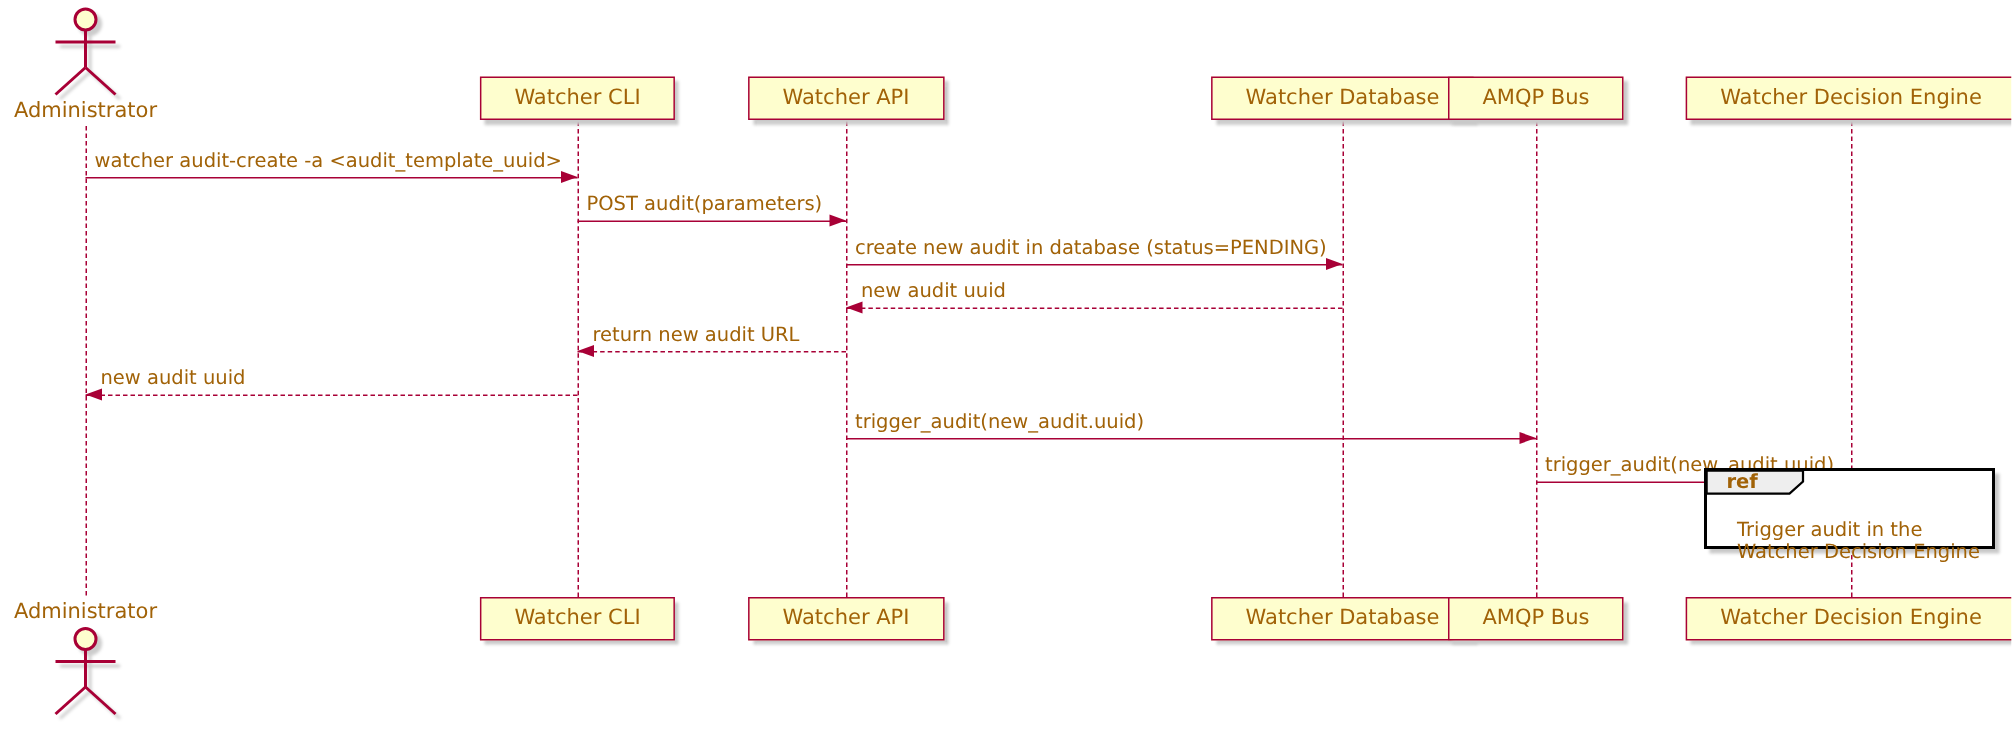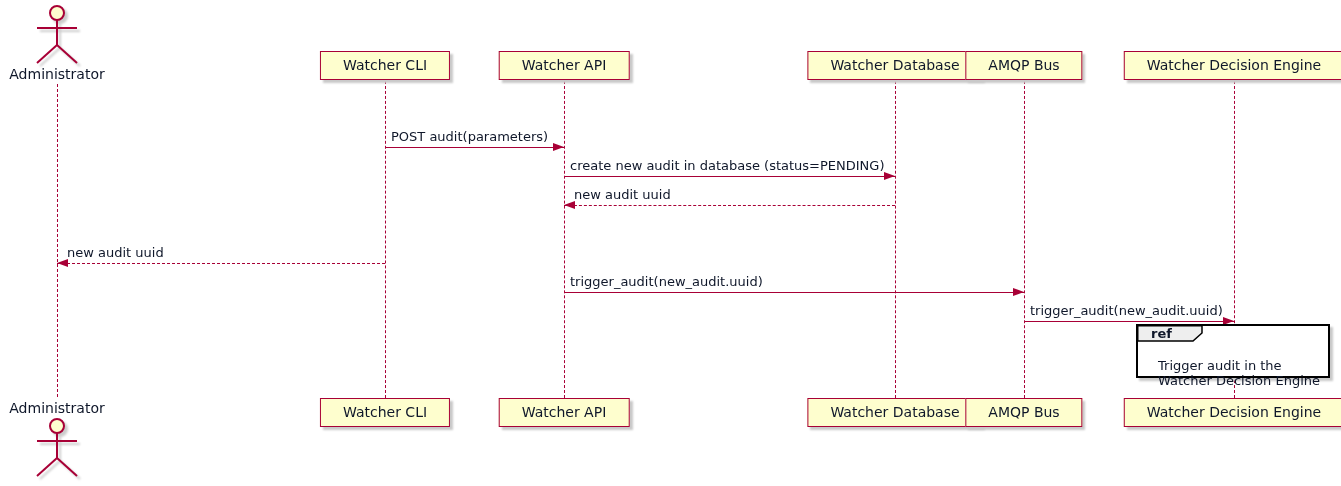--- a/index.html
+++ b/index.html
@@ -1,19 +1,19 @@
 <!DOCTYPE html>
 <html><head>
 <meta charset="utf-8">
 <style>
   html, body { margin:0; padding:0; background:#ffffff; }
   .diagram {
     position:relative; width:1341px; height:486px;
     background:#ffffff; overflow:hidden;
-    font-family:"DejaVu Sans", sans-serif; color:#0f172a;
+    font-family:"DejaVu Sans", sans-serif; color:#a16207;
   }
   
   .pbox {
     position:absolute; transform:translateX(-50%);
     background:#FEFECE; border:1.5px solid #A80036;
     box-shadow:3px 3px 2px #c9c9c9;
     height:27px; line-height:27px; padding:0 22px;
     font-size:14px; white-space:nowrap; z-index:2;
   }
   .pbox.top { top:51px; }
@@ -40,21 +40,21 @@
   .msg .line { position:absolute; left:0; right:0; top:18px; border-top:1px solid #A80036; }
   .msg.dashed .line { border-top-style:dashed; }
   .arrowhead {
     position:absolute; width:0; height:0; top:14px;
     border-top:4.5px solid transparent; border-bottom:4.5px solid transparent;
   }
   .msg.right .arrowhead { right:0; border-left:11px solid #A80036; }
   .msg.left  .arrowhead { left:0;  border-right:11px solid #A80036; }
   
   .ref-box {
-    position:absolute; left:1136px; top:324px; width:190px; height:50px;
+    position:absolute; left:1136px; top:312px; width:190px; height:50px;
     background:#ffffff; border:2px solid #000000;
     box-shadow:3px 3px 2px #c9c9c9; z-index:3; font-size:13px;
   }
   .ref-header { position:absolute; left:-1px; top:-1px; }
   .ref-keyword { position:absolute; left:13px; top:0; font-weight:bold; font-size:13px; }
   .ref-body { padding:32px 0 0 20px; line-height:15px; }
 </style>
 </head>
 <body>
 
@@ -90,39 +90,49 @@
   <div class="pbox top" style="left:895px;">Watcher Database</div>
   <div class="pbox top" style="left:1024px;">AMQP Bus</div>
   <div class="pbox top" style="left:1234px;">Watcher Decision Engine</div>
 
   <div class="pbox bottom" style="left:385px;">Watcher CLI</div>
   <div class="pbox bottom" style="left:564px;">Watcher API</div>
   <div class="pbox bottom" style="left:895px;">Watcher Database</div>
   <div class="pbox bottom" style="left:1024px;">AMQP Bus</div>
   <div class="pbox bottom" style="left:1234px;">Watcher Decision Engine</div>
 
+  <div class="msg right solid" style="left:57px; top:100px; width:328px;">
+    <div class="lbl">watcher audit-create -a &lt;audit_template_uuid&gt;</div>
+    <div class="line"></div>
+    <div class="arrowhead"></div>
+  </div>
 
   <div class="msg right solid" style="left:564px; top:158px; width:331px;">
     <div class="lbl">create new audit in database (status=PENDING)</div>
     <div class="line"></div>
     <div class="arrowhead"></div>
   </div>
 
   <div class="msg right solid" style="left:385px; top:129px; width:179px;">
     <div class="lbl">POST audit(parameters)</div>
     <div class="line"></div>
     <div class="arrowhead"></div>
   </div>
 
   <div class="msg left dashed" style="left:564px; top:187px; width:331px;">
     <div class="lbl">new audit uuid</div>
     <div class="line"></div>
     <div class="arrowhead"></div>
   </div>
 
+  <div class="msg left dashed" style="left:385px; top:216px; width:179px;">
+    <div class="lbl">return new audit URL</div>
+    <div class="line"></div>
+    <div class="arrowhead"></div>
+  </div>
 
   <div class="msg left dashed" style="left:57px; top:245px; width:328px;">
     <div class="lbl">new audit uuid</div>
     <div class="line"></div>
     <div class="arrowhead"></div>
   </div>
 
   <div class="msg right solid" style="left:564px; top:274px; width:460px;">
     <div class="lbl">trigger_audit(new_audit.uuid)</div>
     <div class="line"></div>

